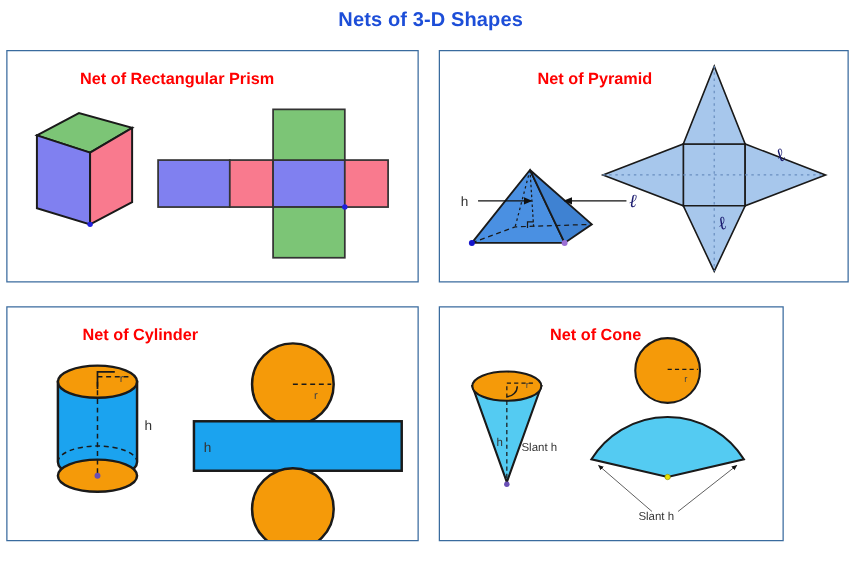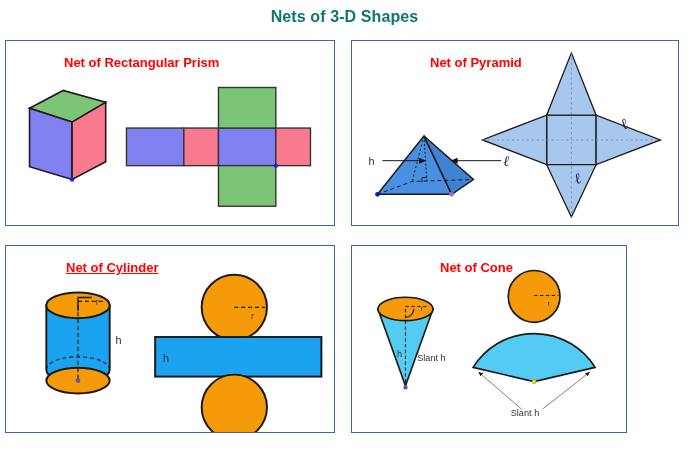--- a/index.html
+++ b/index.html
@@ -3,37 +3,37 @@
 <meta charset="utf-8">
 <style>
   html,body{margin:0;padding:0;}
   body{
     width:689px;height:450px;background:#ffffff;
     font-family:"Liberation Sans", sans-serif;
     overflow:hidden;position:relative;
   }
   #page-title{
     position:absolute;left:0;top:8px;width:689px;text-align:center;
-    font-size:16px;font-weight:bold;color:#0f766e;letter-spacing:.1px;
+    font-size:16px;font-weight:bold;color:#1d4ed8;letter-spacing:.1px;
   }
   .panel{
     position:absolute;border:1px solid #3a6b9e;background:#ffffff;
     box-sizing:border-box;
   }
   #panel-prism   {left:5px;  top:40px;  width:330px; height:186px;}
   #panel-pyramid {left:351px;top:40px;  width:328px; height:186px;}
   #panel-cylinder{left:5px;  top:245px; width:330px; height:188px;}
   #panel-cone    {left:351px;top:245px; width:276px; height:188px;}
   .panel-heading{
     position:absolute;top:14px;width:100%;text-align:center;
     font-size:13px;font-weight:bold;color:#ff0000;pointer-events:none;
   }
   #panel-prism .panel-heading{text-align:center;left:0;padding-left:58px;width:auto;}
   #panel-pyramid .panel-heading{text-align:center;left:0;padding-left:78px;width:auto;}
-  #panel-cylinder .panel-heading{text-align:center;left:0;padding-left:60px;width:auto;text-decoration:underline;}
+  #panel-cylinder .panel-heading{text-align:center;left:0;padding-left:60px;width:auto;}
   #panel-cone .panel-heading{text-align:left;left:0;padding-left:88px;width:auto;}
   .fig{position:absolute;left:0;top:0;width:100%;height:100%;}
   .lbl{font-family:"Liberation Sans", sans-serif;font-size:11px;fill:#333333;}
   .lbl-sm{font-family:"Liberation Sans", sans-serif;font-size:9px;fill:#444444;}
   .lbl-it{font-family:"Liberation Serif", serif;font-size:15px;font-style:italic;fill:#1a1a6e;}
 </style>
 </head>
 <body>
 
 <div id="page-title">Nets of 3-D Shapes</div>

